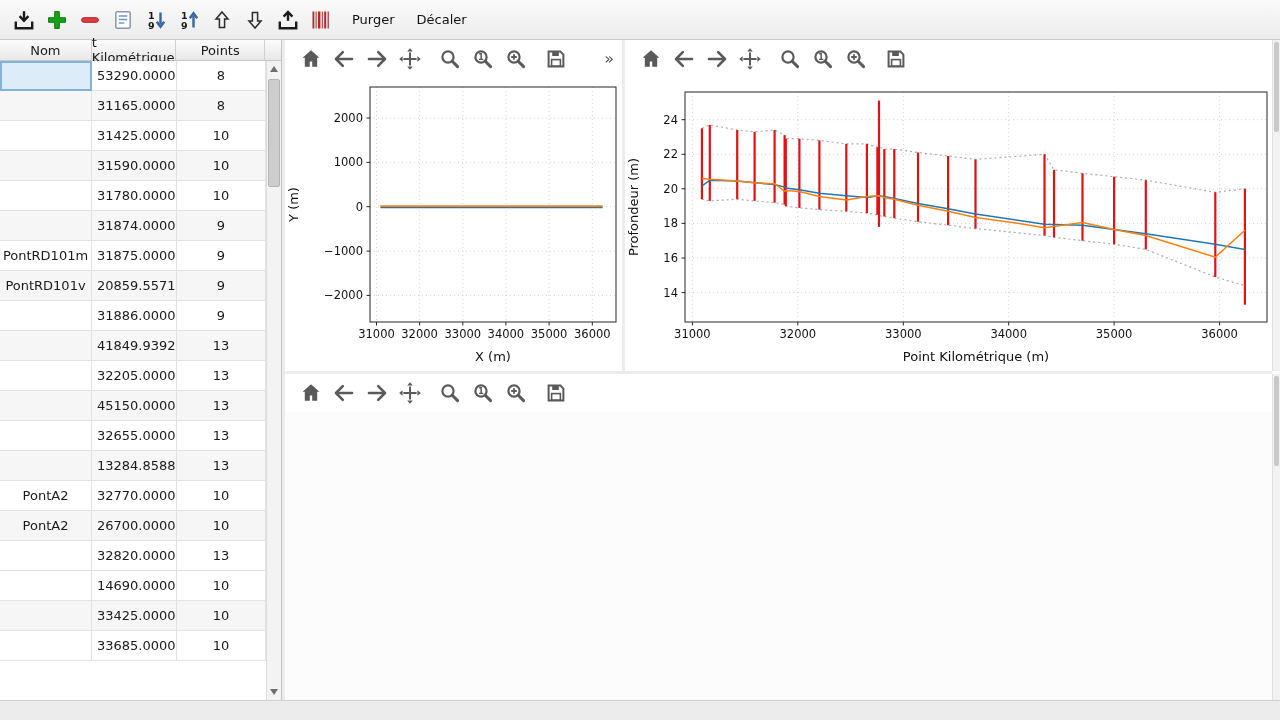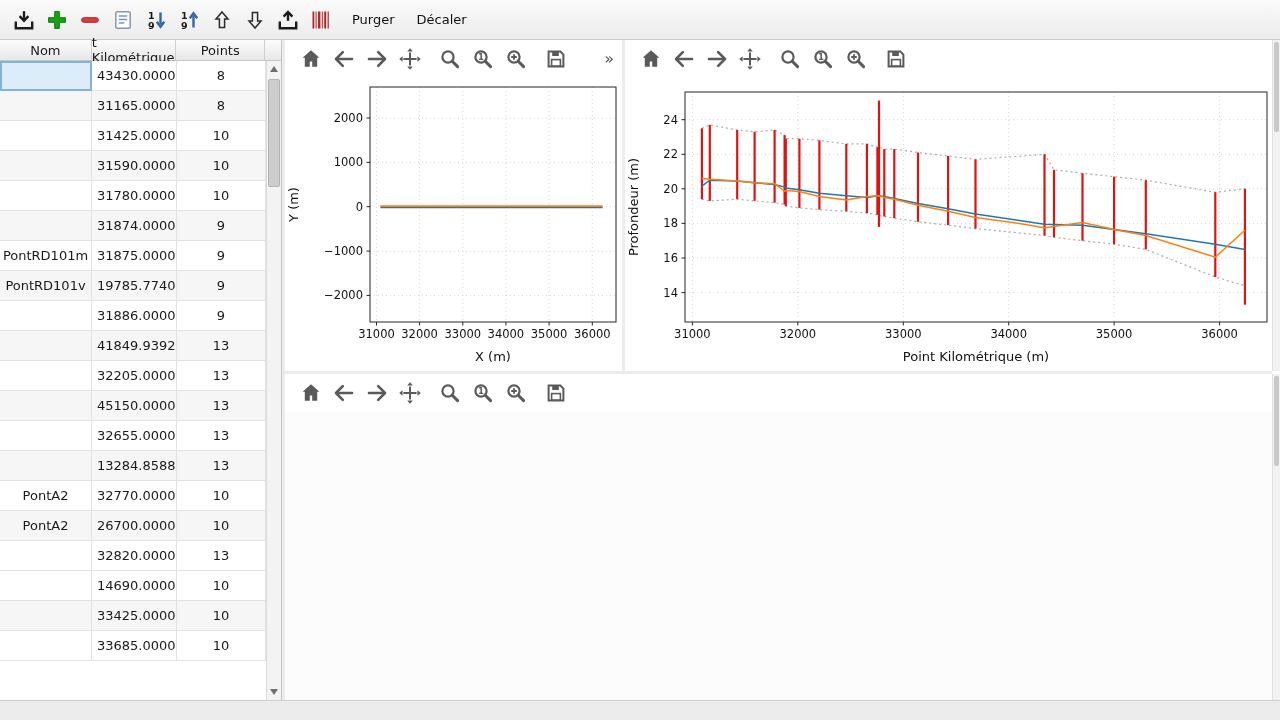--- a/index.html
+++ b/index.html
@@ -136,21 +136,21 @@
 <div class="left-panel">
   <div class="grid-header">
     <div class="hcell c-nom">Nom</div>
     <div class="hcell c-pk">t Kilométrique</div>
     <div class="hcell c-pts">Points</div>
     <div class="hcell hfill"></div>
   </div>
   <div class="grid-body" id="grid-body">
       <div class="grow">
         <div class="gcell c-nom sel"></div>
-        <div class="gcell c-pk">43430.0000</div>
+        <div class="gcell c-pk">53290.0000</div>
         <div class="gcell c-pts">8</div>
       </div>
       <div class="grow alt">
         <div class="gcell c-nom"></div>
         <div class="gcell c-pk">31165.0000</div>
         <div class="gcell c-pts">8</div>
       </div>
       <div class="grow">
         <div class="gcell c-nom"></div>
         <div class="gcell c-pk">31425.0000</div>
@@ -171,21 +171,21 @@
         <div class="gcell c-pk">31874.0000</div>
         <div class="gcell c-pts">9</div>
       </div>
       <div class="grow">
         <div class="gcell c-nom">PontRD101m</div>
         <div class="gcell c-pk">31875.0000</div>
         <div class="gcell c-pts">9</div>
       </div>
       <div class="grow alt">
         <div class="gcell c-nom">PontRD101v</div>
-        <div class="gcell c-pk">19785.7740</div>
+        <div class="gcell c-pk">20859.5571</div>
         <div class="gcell c-pts">9</div>
       </div>
       <div class="grow">
         <div class="gcell c-nom"></div>
         <div class="gcell c-pk">31886.0000</div>
         <div class="gcell c-pts">9</div>
       </div>
       <div class="grow alt">
         <div class="gcell c-nom"></div>
         <div class="gcell c-pk">41849.9392</div>

